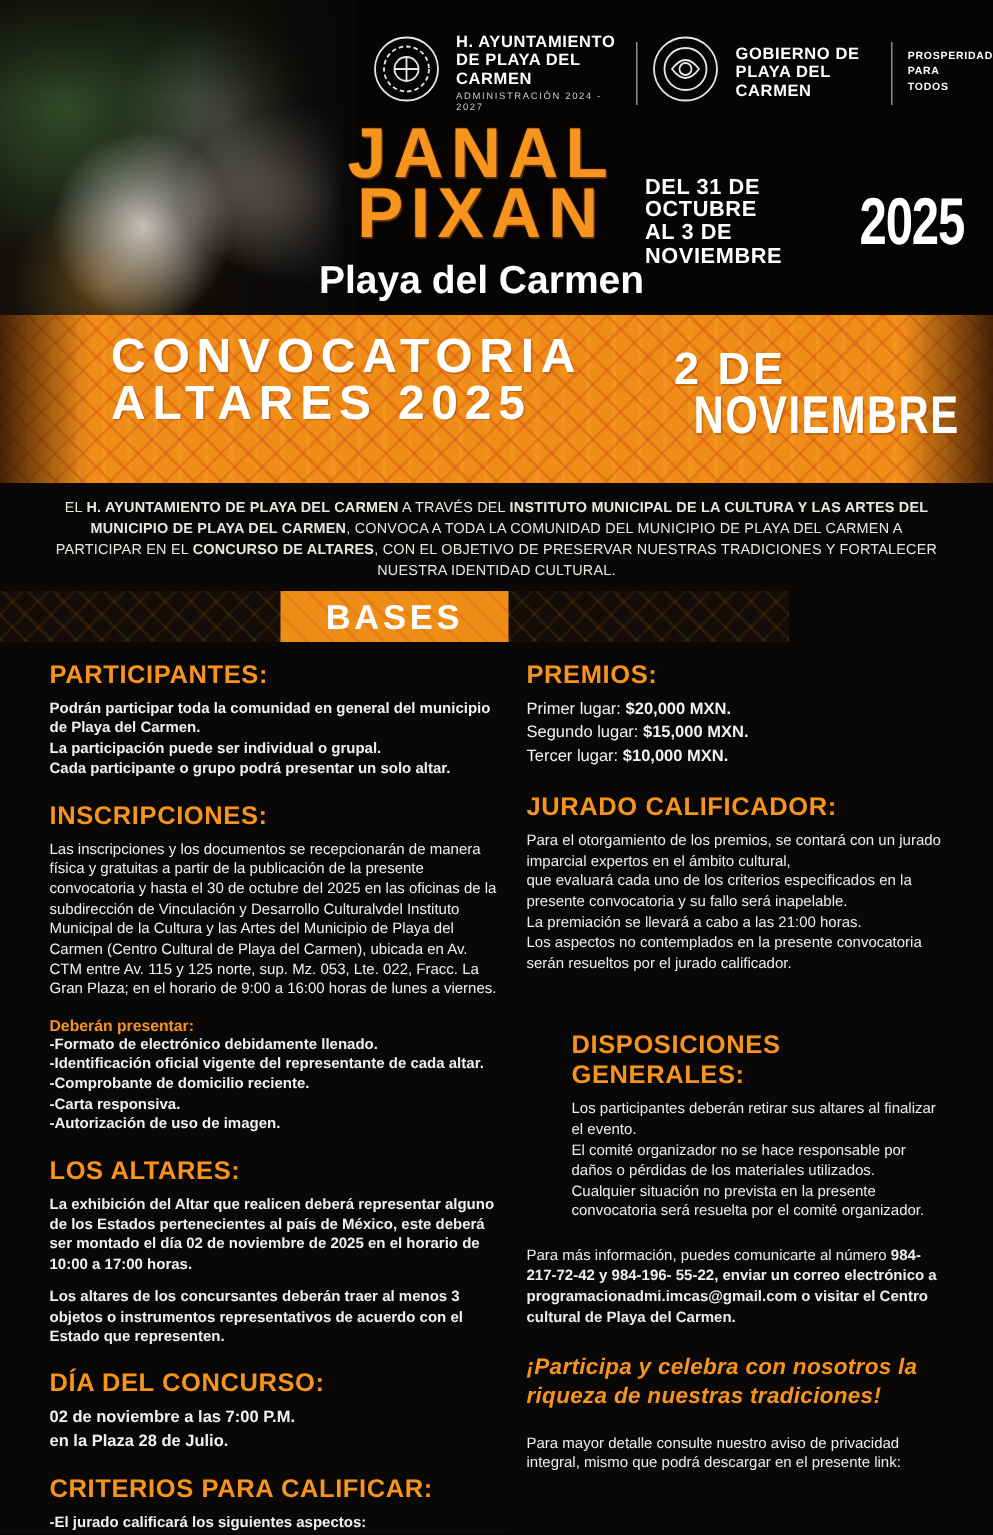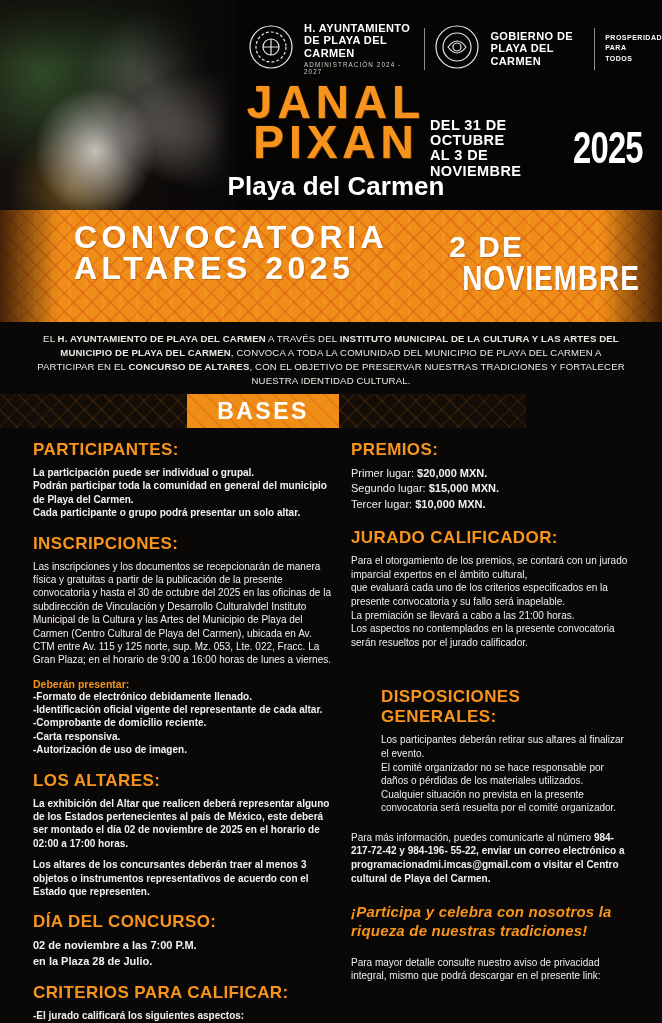--- a/index.html
+++ b/index.html
@@ -21,21 +21,21 @@
       linear-gradient(120deg,#17130f,#0c0a08);}
   .logos{position:absolute;top:22px;left:248px;display:flex;align-items:center;gap:10px;}
   .seal{flex:0 0 auto;opacity:.9;}
   .org{line-height:1.12;}
   .org .l1{font-size:11px;font-weight:bold;letter-spacing:.4px;color:#fff;}
   .org .l2{font-size:11px;font-weight:bold;letter-spacing:.4px;color:#fff;}
   .org .l3{font-size:6.3px;letter-spacing:1.1px;color:#cfccc8;margin-top:2px;}
   .vdiv{width:1px;height:42px;background:rgba(255,255,255,.55);}
   .slogan{font-size:7px;font-weight:bold;letter-spacing:.5px;line-height:1.5;color:#fff;}
 
-  .title-block{position:absolute;top:82px;left:227px;width:218px;text-align:center;}
+  .title-block{position:absolute;top:82px;left:212px;width:218px;text-align:center;}
   .title-line{font-weight:bold;font-size:46px;line-height:.88;letter-spacing:5px;color:#f7941e;
     text-shadow:0 0 1px #c96a10, 1px 1px 0 rgba(120,60,10,.6);transform:scaleY(1.02);}
   .subtitle{margin-top:8px;font-weight:bold;font-size:26px;color:#fff;letter-spacing:0px;}
 
   .dates{position:absolute;top:118px;left:430px;display:flex;align-items:center;gap:8px;}
   .dates .lines{font-weight:bold;font-size:14.5px;line-height:1.05;color:#fff;letter-spacing:.4px;}
   .dates .year{font-weight:bold;font-size:42px;color:#fff;transform:scale(.78,1.05);transform-origin:left center;letter-spacing:-1px;}
 
   
   .banner{position:absolute;top:210px;left:0;width:662px;height:112px;
@@ -161,41 +161,41 @@
       <span class="bases-text">BASES</span>
     </div>
   </div>
 
   <div class="columns">
 
     <div class="col-left">
 
       <div class="sec">
         <div class="heading">PARTICIPANTES:</div>
+        <div class="body bold">Podrán participar toda la comunidad en general del municipio de Playa del Carmen.</div>
         <div class="body bold">La participación puede ser individual o grupal.</div>
-        <div class="body bold">Podrán participar toda la comunidad en general del municipio de Playa del Carmen.</div>
         <div class="body bold">Cada participante o grupo podrá presentar un solo altar.</div>
       </div>
 
       <div class="sec">
         <div class="heading">INSCRIPCIONES:</div>
         <div class="body">Las inscripciones y los documentos se recepcionarán de manera física y gratuitas a partir de la publicación de la presente convocatoria y hasta el 30 de octubre del 2025 en las oficinas de la subdirección de Vinculación y Desarrollo Culturalvdel Instituto Municipal de la Cultura y las Artes del Municipio de Playa del Carmen (Centro Cultural de Playa del Carmen), ubicada en Av. CTM entre Av. 115 y 125 norte, sup. Mz. 053, Lte. 022, Fracc. La Gran Plaza; en el horario de 9:00 a 16:00 horas de lunes a viernes.</div>
         <div class="sub-heading">Deberán presentar:</div>
         <div class="list">
           <div>-Formato de electrónico debidamente llenado.</div>
           <div>-Identificación oficial vigente del representante de cada altar.</div>
           <div>-Comprobante de domicilio reciente.</div>
           <div>-Carta responsiva.</div>
           <div>-Autorización de uso de imagen.</div>
         </div>
       </div>
 
       <div class="sec">
         <div class="heading">LOS ALTARES:</div>
-        <div class="body bold">La exhibición del Altar que realicen deberá representar alguno de los Estados pertenecientes al país de México, este deberá ser montado el día 02 de noviembre de 2025 en el horario de 02:00 a 17:00 horas.</div>
+        <div class="body bold">La exhibición del Altar que realicen deberá representar alguno de los Estados pertenecientes al país de México, este deberá ser montado el día 02 de noviembre de 2025 en el horario de 10:00 a 17:00 horas.</div>
         <div class="gap-sm"></div>
         <div class="body bold">Los altares de los concursantes deberán traer al menos 3 objetos o instrumentos representativos de acuerdo con el Estado que representen.</div>
       </div>
 
       <div class="sec">
         <div class="heading">DÍA DEL CONCURSO:</div>
         <div class="dia-line">02 de noviembre a las 7:00 P.M.</div>
         <div class="dia-line">en la Plaza 28 de Julio.</div>
       </div>
 

